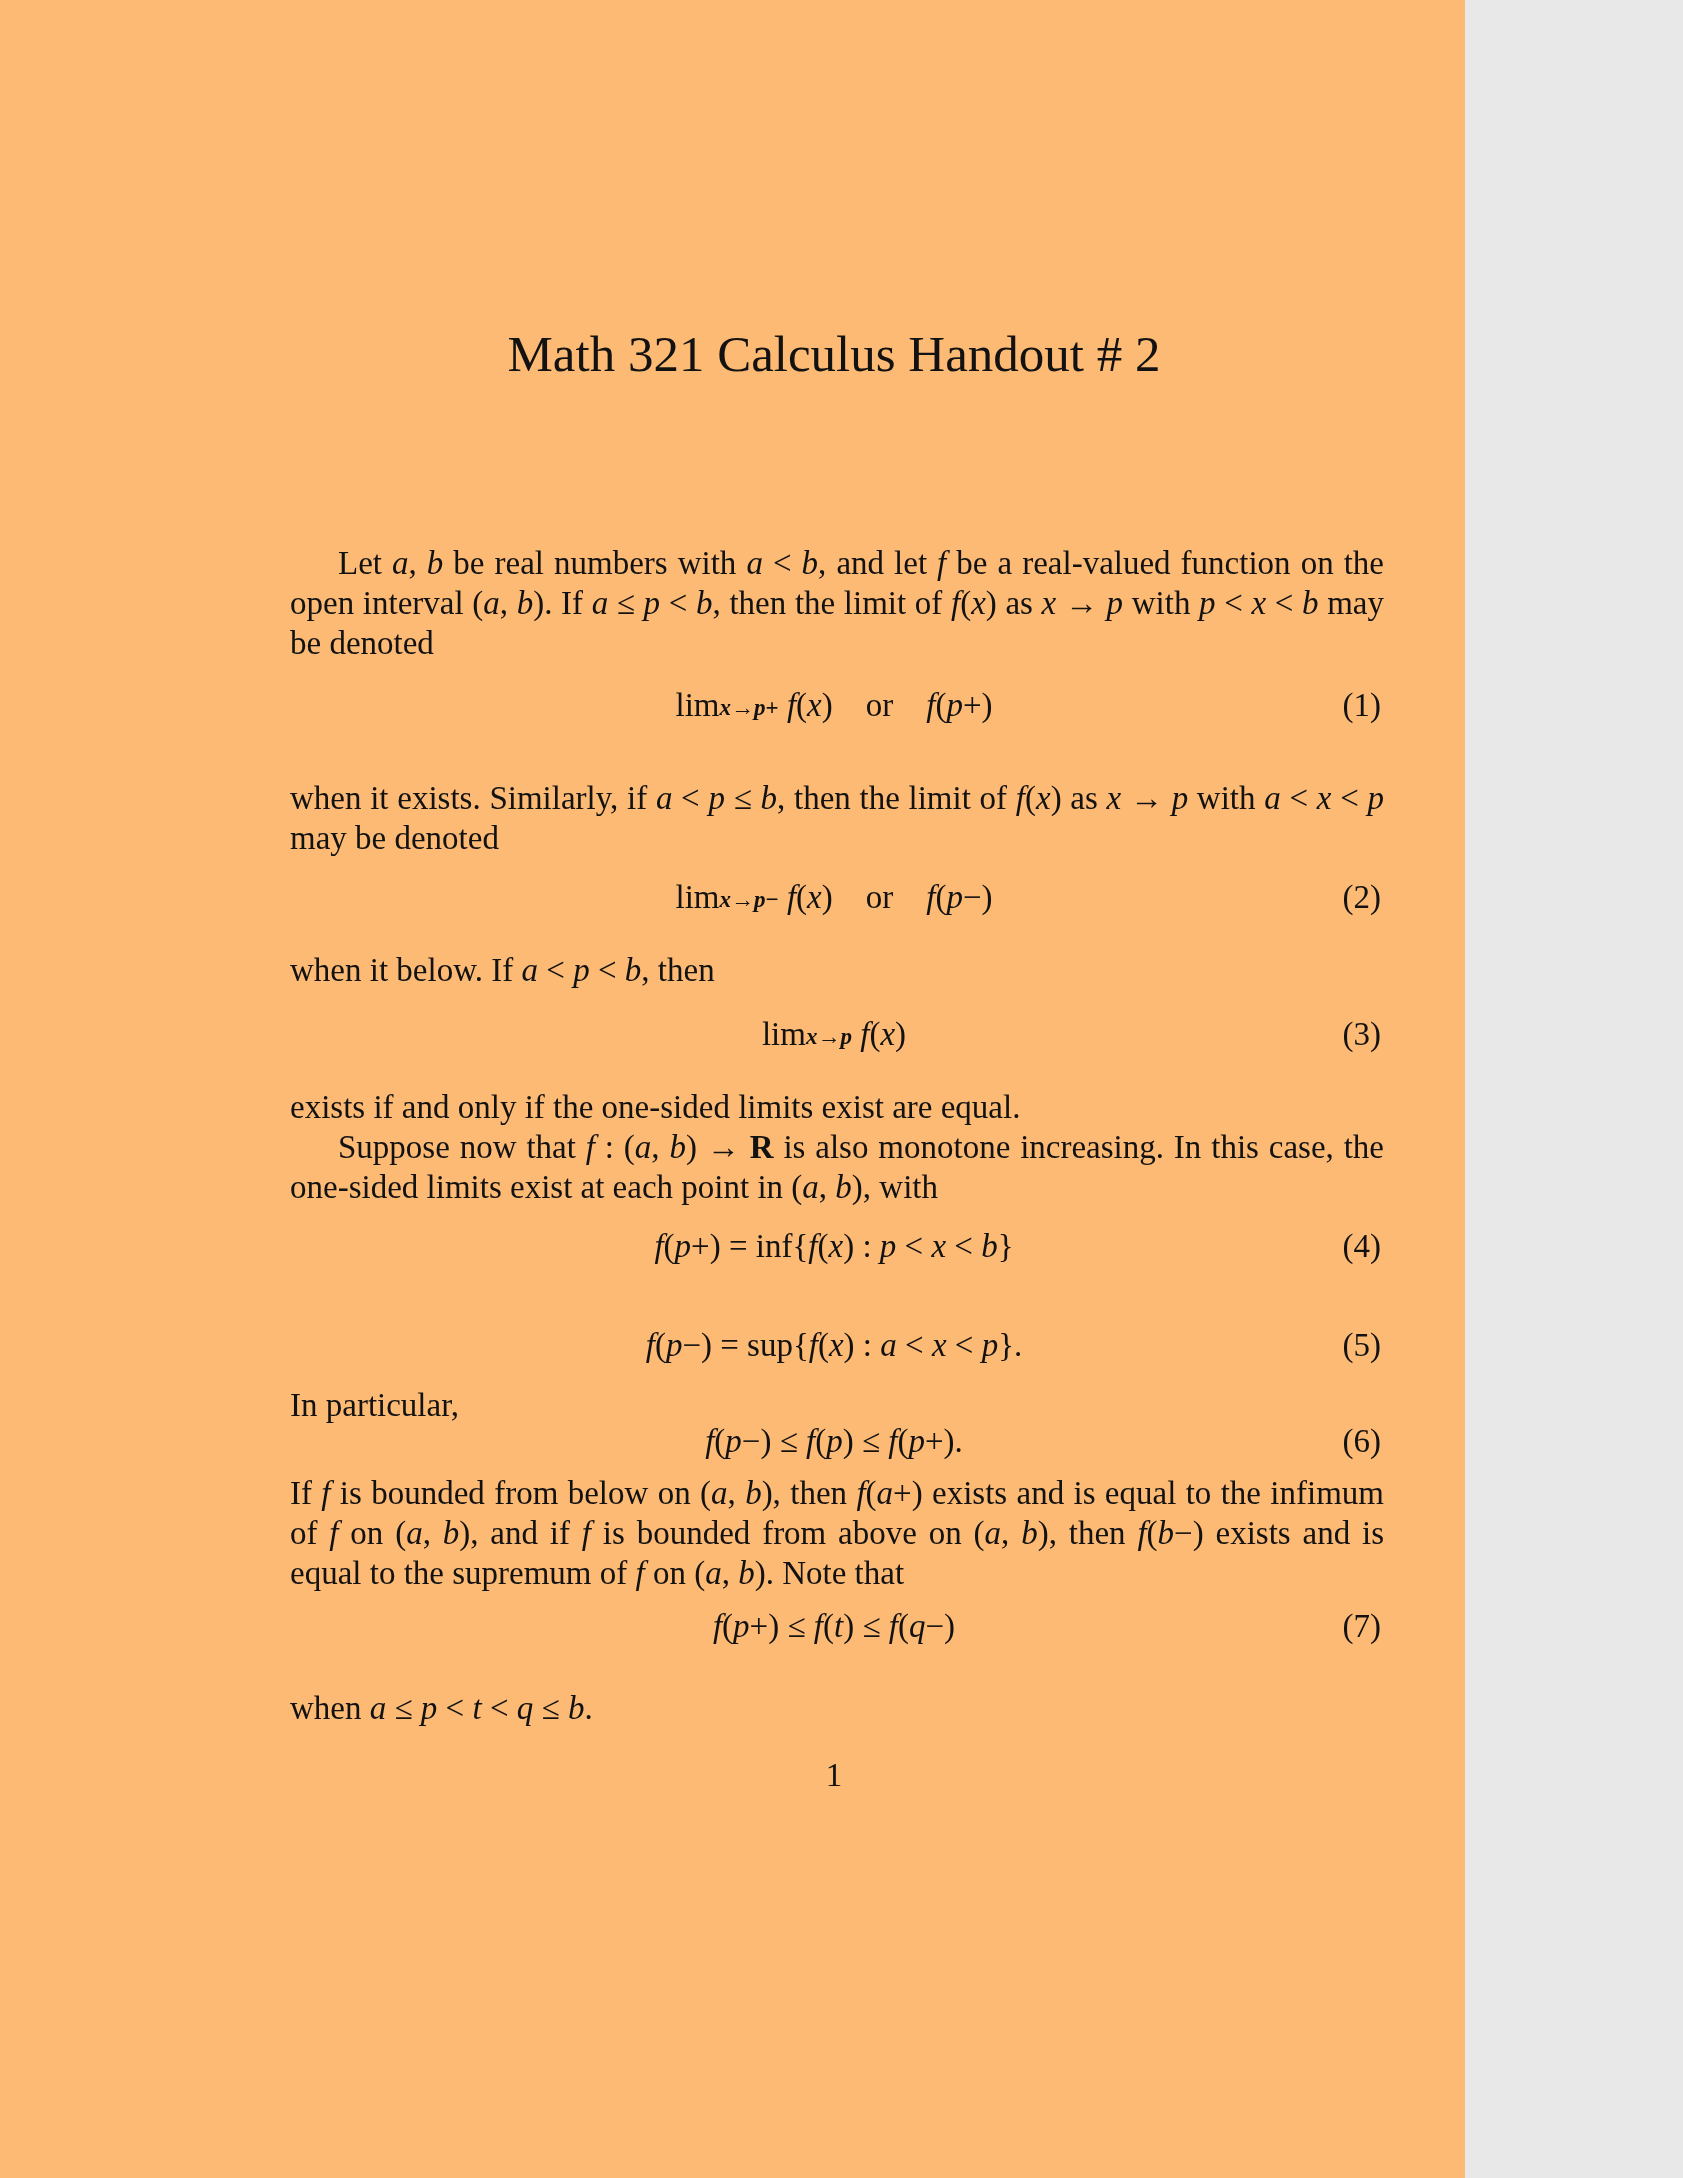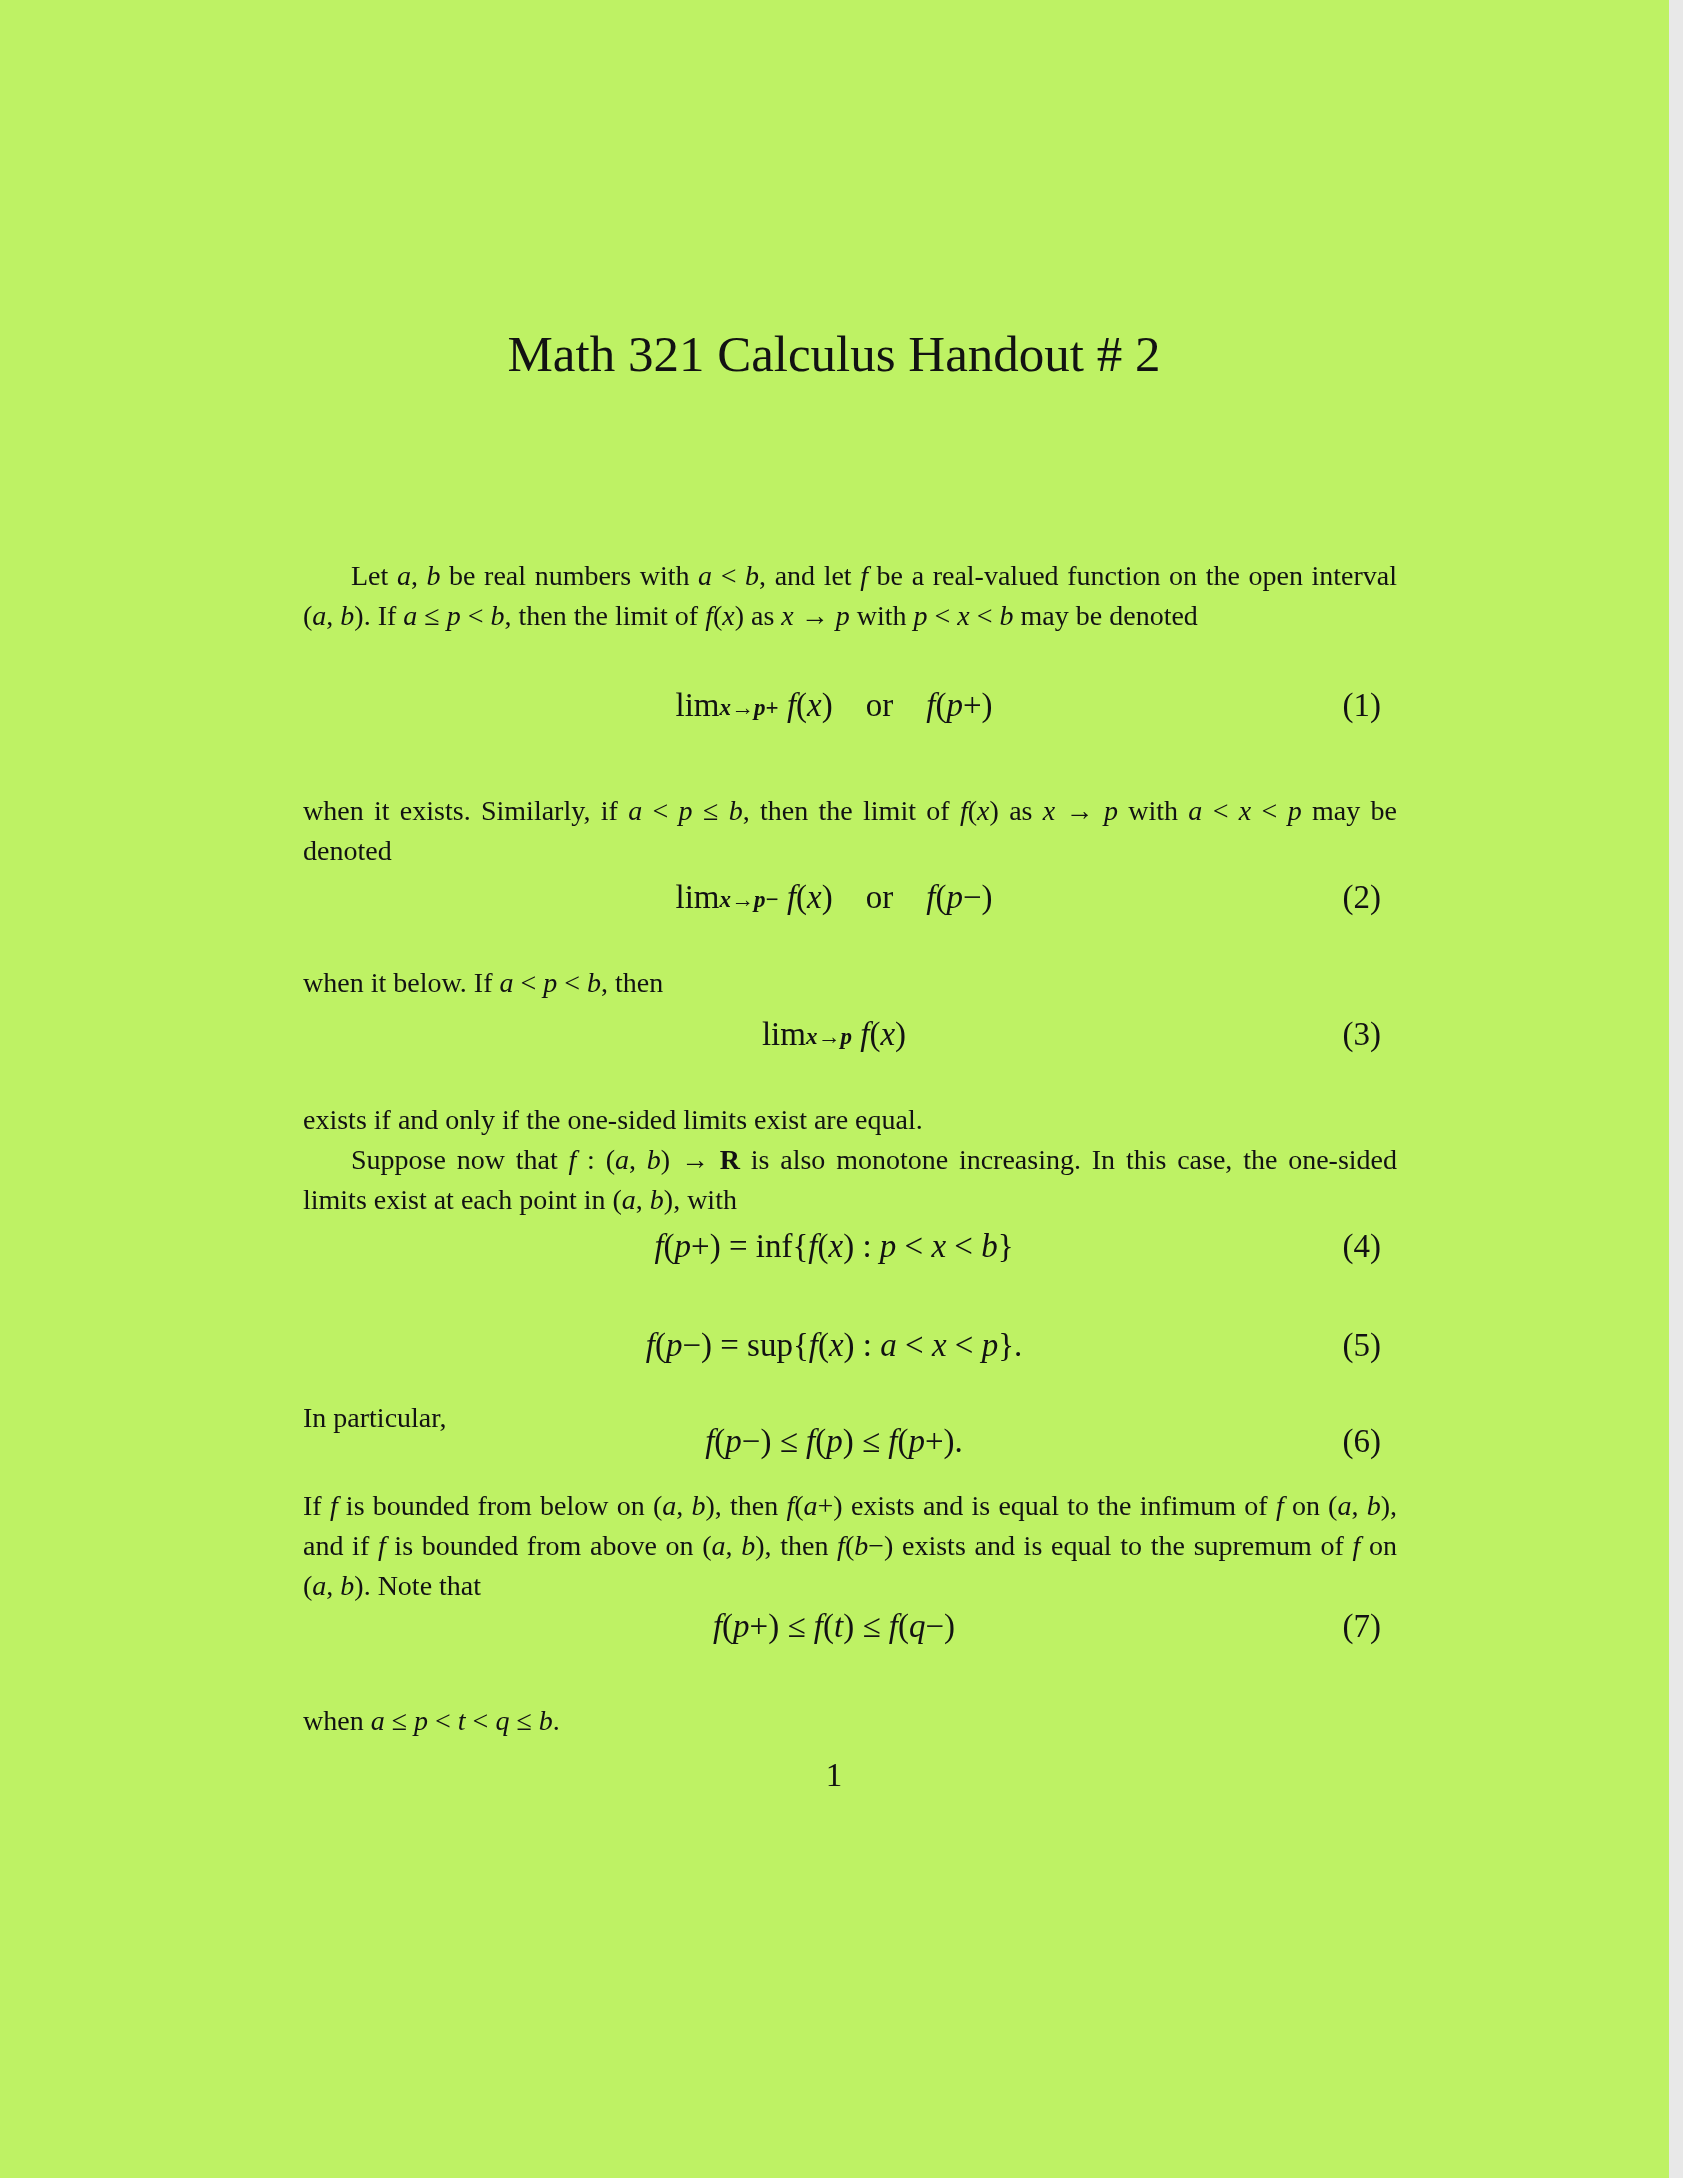--- a/index.html
+++ b/index.html
@@ -1,32 +1,32 @@
 <!DOCTYPE html>
 <html><head>
 <meta charset="utf-8">
 <style>
   html,body { margin:0; padding:0; background:#e8e8e8; }
   .page {
     position:relative;
-    width:1669px; height:2178px;
-    background:#bef264;
+    width:1465px; height:2178px;
+    background:#fdba74;
     font-family:"Liberation Serif","DejaVu Serif",serif;
     color:#121212;
     overflow:hidden;
   }
   .title {
     position:absolute; left:287px; width:1094px;
     margin:0; text-align:center;
     font-size:51px; font-weight:normal; line-height:1.15;
   }
   .para {
     position:absolute; left:287px; width:1094px;
-    margin:16px;
-    font-size:28px; line-height:40px;
+    margin:3px;
+    font-size:33px; line-height:40px;
     text-align:justify;
   }
   .indent { text-indent:48px; }
   .eqrow {
     position:absolute; left:287px; width:1094px;
     font-size:33px; line-height:40px;
     text-align:center;
   }
   .eqnum { position:absolute; right:0; top:0; }
   .s-i { font-style:italic; }

